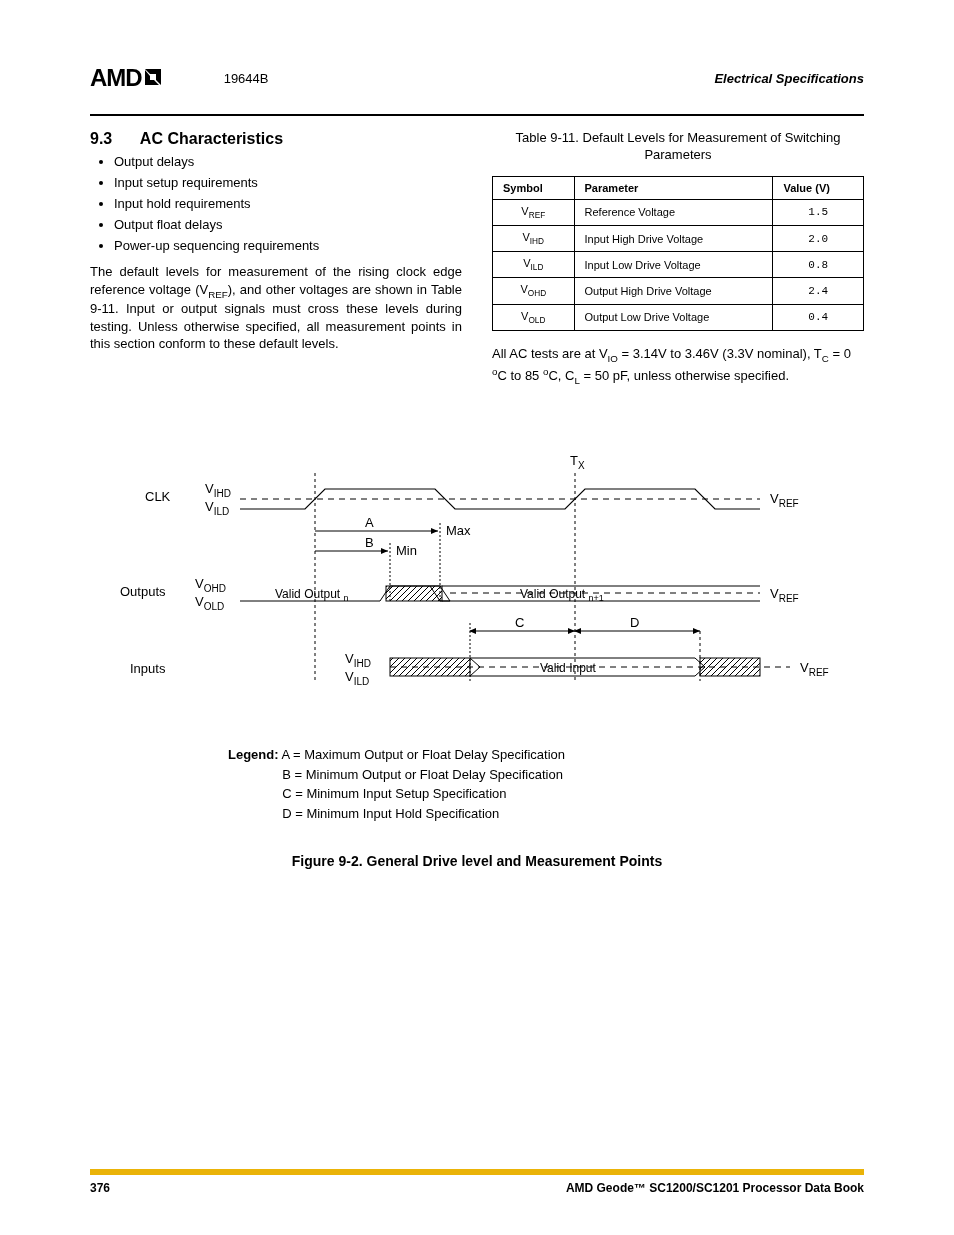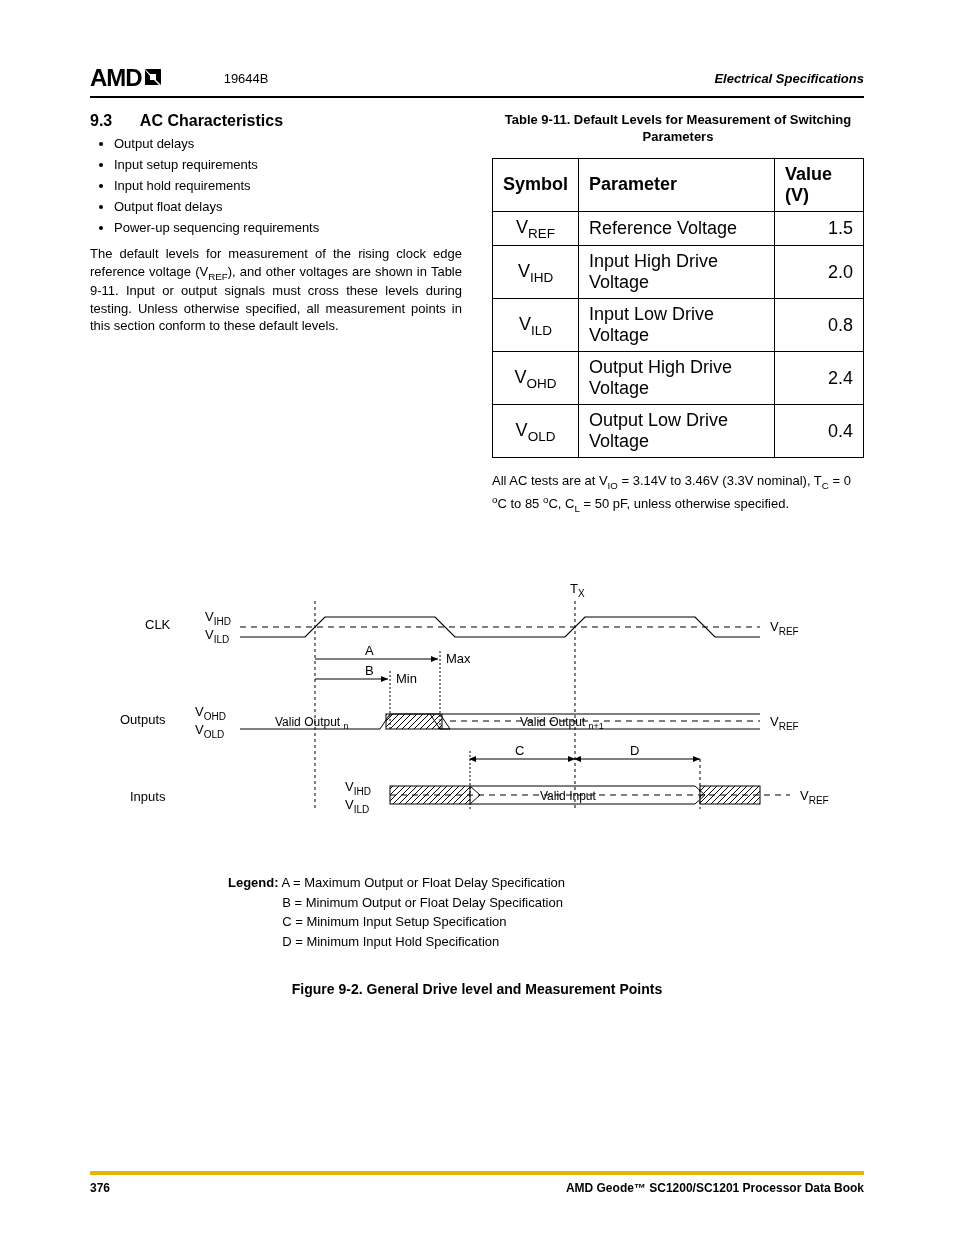--- a/index.html
+++ b/index.html
@@ -14,21 +14,21 @@
     padding: 64px 90px 40px 90px;
     box-sizing: border-box;
     min-height: 1235px;
     position: relative;
   }
   .header {
     display: flex;
     justify-content: space-between;
     align-items: center;
     border-bottom: 2px solid #000;
-    padding-bottom: 4px;
+    padding-bottom: 22px;
     margin-bottom: 14px;
   }
   .header-left { display: flex; align-items: center; }
   .logo {
     font-weight: 900;
     font-size: 24px;
     letter-spacing: -1px;
     font-family: Arial, sans-serif;
     display: flex;
     align-items: center;
@@ -43,53 +43,53 @@
   .col { flex: 1 1 50%; }
   h2.section {
     font-size: 16px;
     font-weight: bold;
     margin: 0 0 4px 0;
   }
   h2.section .num { display: inline-block; width: 46px; }
   .body-text { font-size: 13px; line-height: 1.35; text-align: justify; margin: 4px 0 8px 0; }
   ul.bullets { margin: 4px 0 10px 24px; padding: 0; font-size: 13px; }
   ul.bullets li { margin: 6px 0; }
-  .tbl-caption { font-size: 13px; font-weight: bold; text-align: center; margin: 0 0 6px 0; line-height: 1.3; }
+  .tbl-caption { font-size: 13px; font-weight: normal; text-align: center; margin: 0 0 6px 0; line-height: 1.3; }
   table.data {
     border-collapse: collapse;
     width: 100%;
-    font-size: 18px;
+    font-size: 11px;
     margin-top: 12px;
   }
   table.data th, table.data td {
     border: 1px solid #000;
     padding: 5px 10px;
     text-align: left;
   }
   table.data th { font-weight: bold; }
   table.data td.sym { text-align: center; white-space: nowrap; }
-  table.data td.val { text-align: right; }
+  table.data td.val { text-align: center; font-family: Liberation Mono, monospace; }
   .sub { font-size: 0.75em; vertical-align: sub; }
   .sup { font-size: 0.75em; vertical-align: super; }
   .note { font-size: 13px; line-height: 1.45; margin-top: 14px; }
   .diagram-wrap { margin-top: 50px; }
   .diagram {
     width: 770px;
     height: 260px;
     margin: 0 auto;
   }
   .legend { margin: 30px 0 20px 90px; font-size: 13px; line-height: 1.5; }
   .legend .lbl { font-weight: bold; padding-left: 48px; }
   .fig-caption { font-size: 14px; font-weight: bold; text-align: center; margin-top: 30px; }
   .footer {
     position: absolute;
     bottom: 40px;
     left: 90px;
     right: 90px;
-    border-top: 4px solid #eab308;
+    border-top: 6px solid #eab308;
     padding-top: 6px;
     display: flex;
     justify-content: space-between;
     font-size: 12px;
     font-weight: bold;
   }
   svg text { font-family: Arial, sans-serif; }
 </style>
 </head>
 <body>

